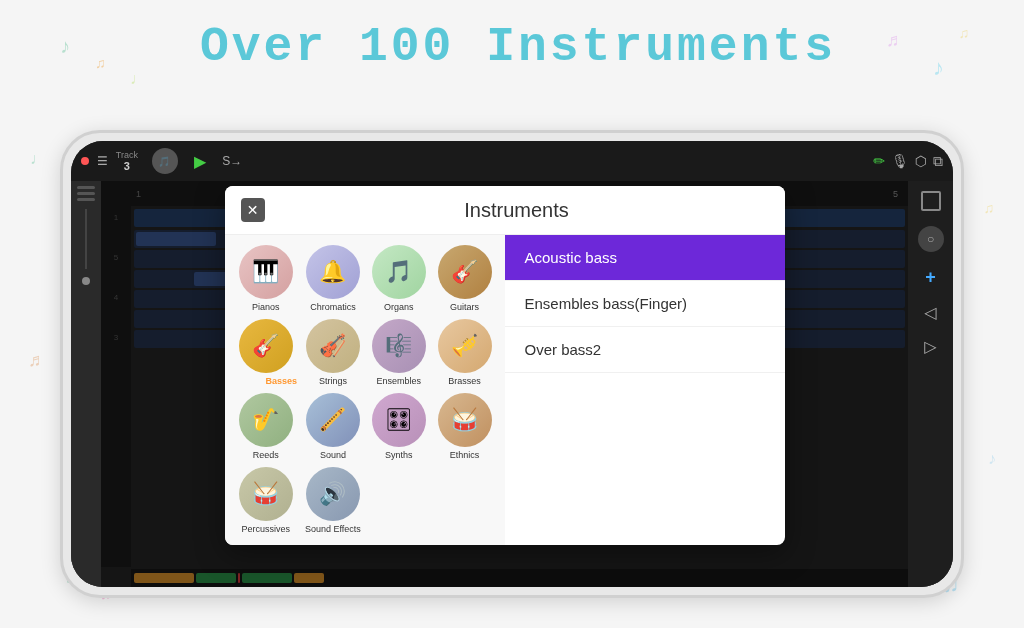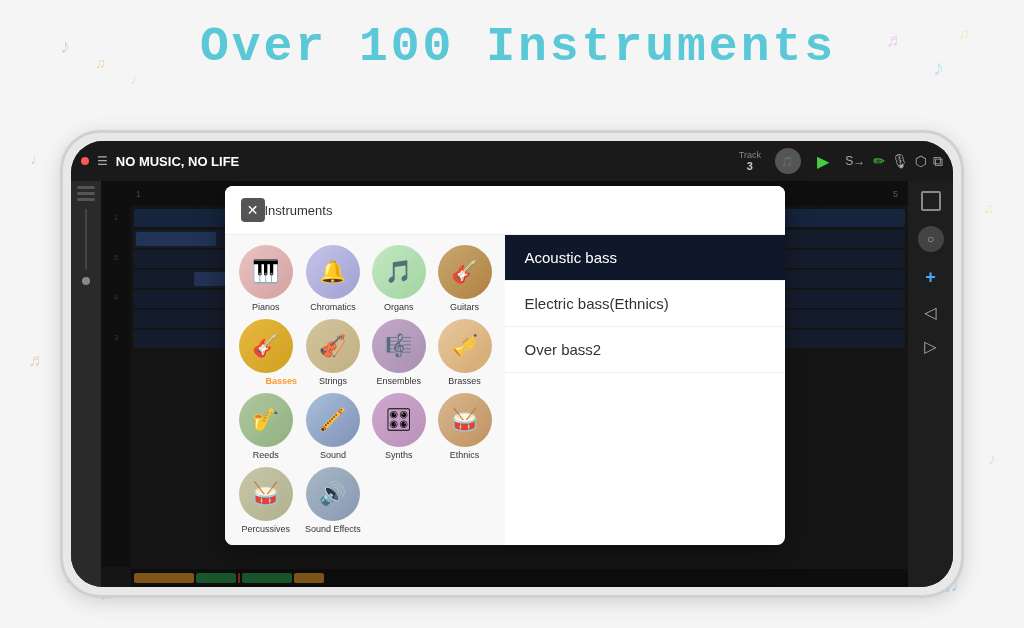--- a/index.html
+++ b/index.html
@@ -236,21 +236,22 @@
       display: flex;
       align-items: center;
       justify-content: center;
       color: white;
       font-size: 14px;
       cursor: pointer;
     }
 
     .modal-title {
       flex: 1;
-      font-size: 13px;
+      text-align: center;
+      font-size: 20px;
       font-weight: normal;
       color: #333;
     }
 
     .modal-body {
       display: flex;
       height: 310px;
     }
 
     
@@ -304,21 +305,21 @@
 
     .list-item {
       padding: 14px 20px;
       font-size: 15px;
       color: #333;
       border-bottom: 1px solid #f0f0f0;
       cursor: pointer;
     }
 
     .list-item.active {
-      background: #0f172a;
+      background: #6d28d9;
       color: white;
     }
 
     
     .circ-piano { background: linear-gradient(135deg, #e8c4c4, #d4a0a0); }
     .circ-chromatics { background: linear-gradient(135deg, #c4c4e8, #a0a0d4); }
     .circ-organs { background: linear-gradient(135deg, #c4e8c4, #a0d4a0); }
     .circ-guitars { background: linear-gradient(135deg, #c8a870, #b08040); }
     .circ-basses { background: linear-gradient(135deg, #e8b840, #d0a020); }
     .circ-strings { background: linear-gradient(135deg, #d4c4a0, #c0b080); }
@@ -352,21 +353,20 @@
 <div class="title-area">
   <h1 class="title-text">Over 100 Instruments</h1>
 </div>
 
 <div class="phone-frame">
   <div class="phone-inner">
 
     <div class="app-header">
       <div class="header-dot"></div>
       <span style="color:#aaa;font-size:12px;">☰</span>
-      <span class="header-title">NO MUSIC, NO LIFE</span>
       <div style="text-align:center;margin-right:6px;">
         <div style="color:#888;font-size:9px;">Track</div>
         <div style="color:#ccc;font-size:11px;font-weight:bold;">3</div>
       </div>
       <div class="header-avatar">🎵</div>
       <span class="header-play" style="margin-left:8px;">▶</span>
       <span style="color:#aaa;font-size:12px;margin-left:8px;">S→</span>
       <div class="header-icons" style="margin-left:auto;">
         <span class="header-icon-green">✏</span>
         <span class="header-icon">🎙</span>
@@ -493,21 +493,21 @@
                     <div class="instrument-label">Percussives</div>
                   </div>
                   <div class="instrument-item">
                     <div class="instrument-circle circ-soundfx">🔊</div>
                     <div class="instrument-label">Sound Effects</div>
                   </div>
                 </div>
 
               <div class="instrument-list" id="instrument-list">
               <div class="list-item active">Acoustic bass</div>
-                  <div class="list-item">Electric bass(Ethnics)</div>
+                  <div class="list-item">Ensembles bass(Finger)</div>
                   <div class="list-item">Over bass2</div>
                 </div>
 
             </div>
           </div>
         </div>
 
       </div>
 
       <div class="right-panel">

